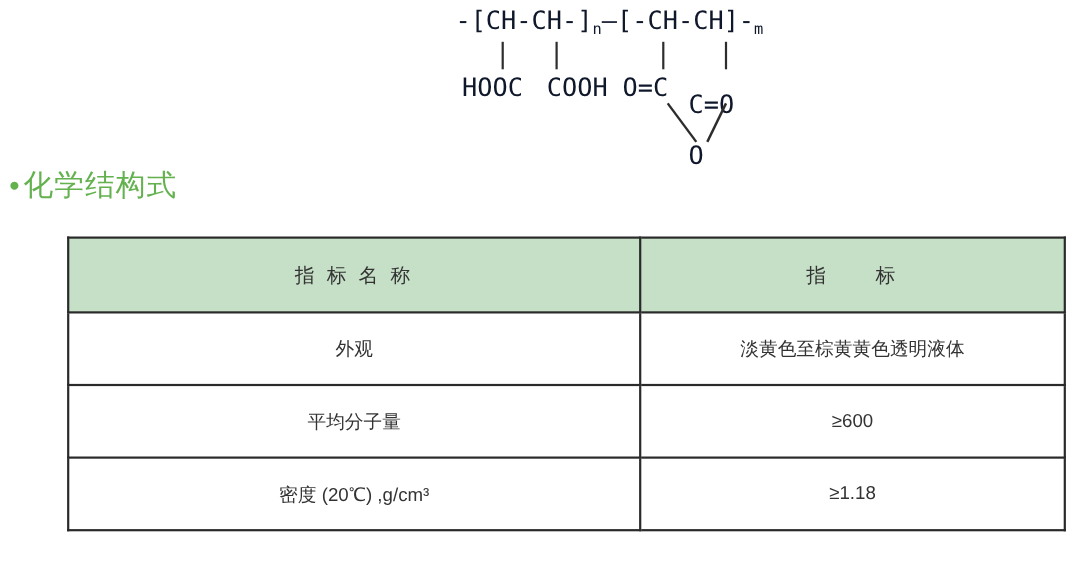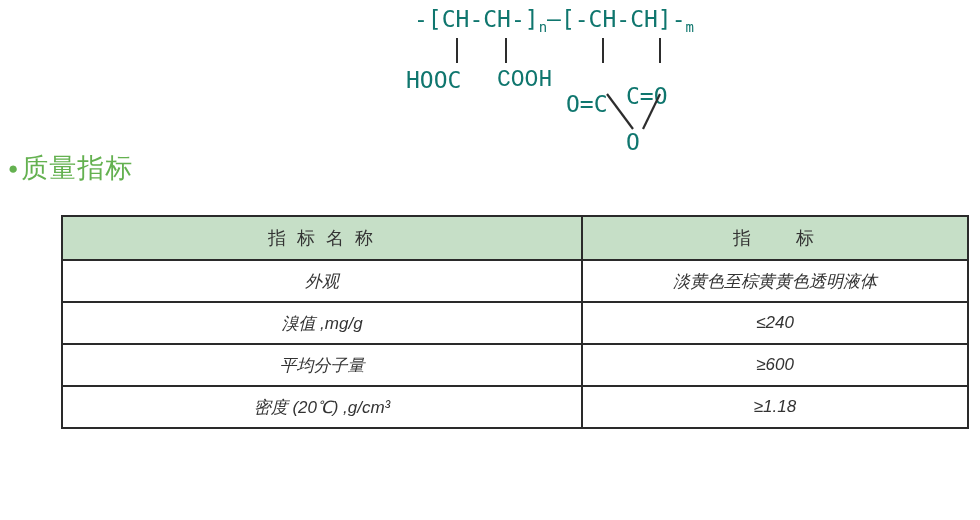--- a/index.html
+++ b/index.html
@@ -2,49 +2,49 @@
 <html><head>
 <meta charset="utf-8">
 <style>
   html,body{margin:0;padding:0;background:#ffffff;}
   body{font-family:"Liberation Sans",sans-serif;color:#333333;}
   .page{position:relative;width:980px;height:520px;background:#ffffff;overflow:hidden;}
 
   
   .formula-area{position:absolute;left:0;top:0;width:980px;height:160px;}
   .formula-label{position:absolute;left:219px;top:45px;font-size:20px;letter-spacing:2px;color:#2d2d2d;white-space:pre;}
-  .mono{font-family:"DejaVu Sans Mono","Liberation Mono",monospace;color:#0f766e;}
+  .mono{font-family:"DejaVu Sans Mono","Liberation Mono",monospace;color:#0f172a;}
   .f-top{position:absolute;left:414px;top:6px;font-size:23px;line-height:1.2;white-space:pre;}
   .f-sub{font-size:14px;position:relative;top:5px;}
   .bond{position:absolute;width:2px;height:25px;background:#2d2d2d;}
   .bond1{left:456px;top:38px;}
   .bond2{left:505px;top:38px;}
   .bond3{left:602px;top:38px;}
   .bond4{left:659px;top:38px;}
   .f-row{position:absolute;top:67px;font-size:23px;line-height:1.2;white-space:pre;}
-  .f-hooc{left:406px;}
-  .f-cooh{left:497px;font-family:Liberation Mono, monospace;}
-  .f-oc{left:566px;margin-top:24px;}
+  .f-hooc{left:420px;}
+  .f-cooh{left:497px;}
+  .f-oc{left:566px;}
   .f-co{left:626px;margin-top:16px;}
   .f-ring-svg{position:absolute;left:595px;top:90px;}
   .f-ring-o{position:absolute;left:626px;top:129px;font-size:23px;line-height:1.2;}
 
   
   .section-heading{position:absolute;left:8px;top:152px;display:flex;align-items:center;}
   .bullet{color:#64b150;font-size:17px;line-height:1;margin-right:3px;}
   .heading-text{color:#64b150;font-size:27px;letter-spacing:1px;line-height:1.2;}
 
   
   .spec-table{position:absolute;left:61px;top:215px;width:906px;border-collapse:collapse;table-layout:fixed;}
   .spec-table col.c1{width:520px;}
   .spec-table col.c2{width:386px;}
   .spec-table th,.spec-table td{border:2px solid #2a2a2a;text-align:center;vertical-align:middle;
-      font-weight:normal;font-size:17px;color:#333333;padding:0;white-space:pre;}
+      font-weight:normal;font-size:17px;color:#333333;padding:12px;white-space:pre;}
   .spec-table th{background:#c6dfc7;height:42px;font-size:18px;letter-spacing:3px;}
-  .spec-table td{background:#ffffff;height:40px;font-style:italic;}
+  .spec-table td{background:#ffffff;height:40px;}
 </style>
 </head>
 <body>
 
 <div class="page">
 
   <div class="formula-area">
 
     <div class="f-top mono"><span>-[CH-CH-]</span><span class="f-sub">n</span><span>—</span><span>[-CH-CH]-</span><span class="f-sub">m</span></div>
 
@@ -60,44 +60,40 @@
 
     <svg class="f-ring-svg" width="80" height="45">
       <line x1="12" y1="4" x2="38" y2="39" stroke="#2d2d2d" stroke-width="2.2"></line>
       <line x1="65" y1="4" x2="48" y2="39" stroke="#2d2d2d" stroke-width="2.2"></line>
     </svg>
     <div class="f-ring-o mono">O</div>
   </div>
 
   <div class="section-heading">
     <span class="bullet">●</span>
-    <span class="heading-text">质量指标</span>
+    <span class="heading-text">化学结构式</span>
   </div>
 
   <table class="spec-table">
     <colgroup>
         <col class="c1">
         <col class="c2">
       </colgroup>
     <thead>
       <tr>
         <th>指 标 名 称</th>
         <th>指　　标</th>
       </tr>
     </thead>
     <tbody>
       <tr>
         <td>外观</td>
         <td>淡黄色至棕黄黄色透明液体</td>
       </tr>
       <tr>
-        <td>溴值 ,mg/g</td>
-        <td>≤240</td>
-      </tr>
-      <tr>
         <td>平均分子量</td>
         <td>≥600</td>
       </tr>
       <tr>
         <td>密度 (20℃) ,g/cm³</td>
         <td>≥1.18</td>
       </tr>
     </tbody>
   </table>
 

